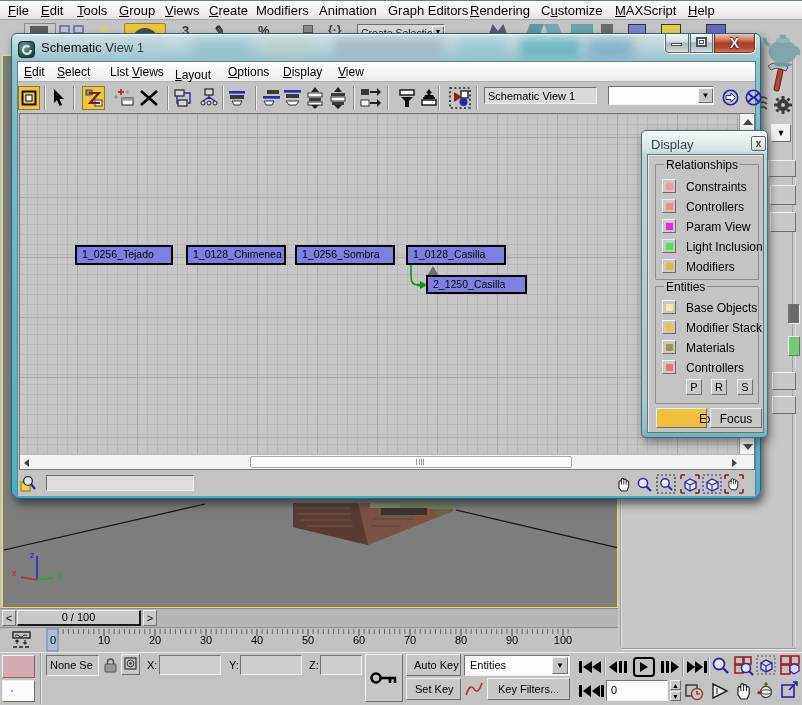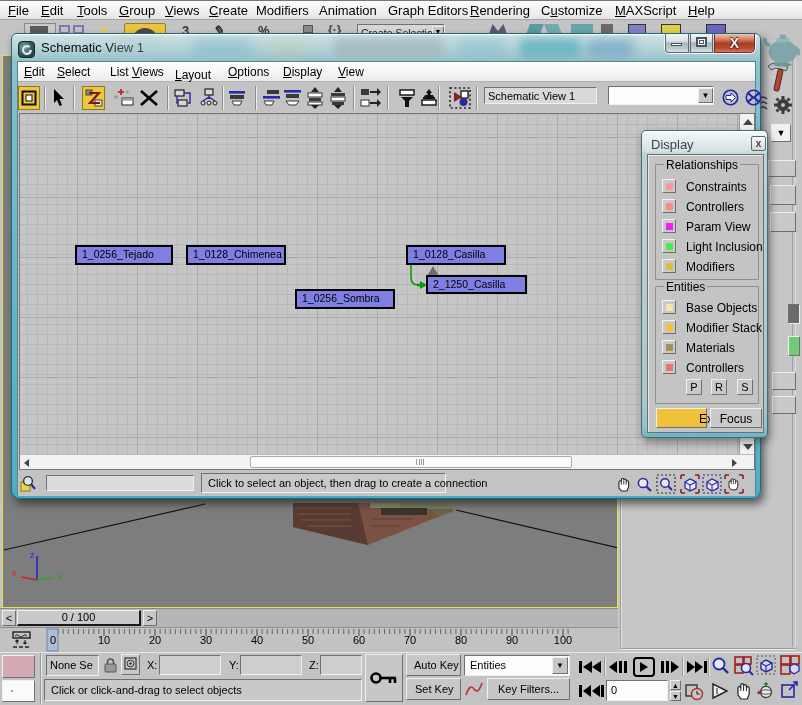--- a/index.html
+++ b/index.html
@@ -193,21 +193,20 @@
 <div class="a s" style="left:320px;top:3px;width:42px;height:20px;background:#cecece;"></div>
 
 <div class="a r" style="left:365px;top:2px;width:38px;height:48px;background:#c7c7c7;"></div>
 <svg class="a" style="left:370px;top:16px;" width="28" height="20" viewBox="0 0 28 20">
 <circle cx="6" cy="10" r="4.5" fill="none" stroke="#000" stroke-width="2.6"></circle>
 <line x1="10" y1="10" x2="26" y2="10" stroke="#000" stroke-width="2.6"></line>
 <line x1="20" y1="10" x2="20" y2="15" stroke="#000" stroke-width="2.6"></line>
 <line x1="25" y1="10" x2="25" y2="15" stroke="#000" stroke-width="2.6"></line>
 </svg>
 <div class="a r" style="left:406px;top:2px;width:55px;height:22px;background:#c7c7c7;padding:4px 0 0 7px;">Auto Key</div>
-<div class="a s" style="left:44px;top:27px;width:318px;height:22px;background:#c9c9c9;padding:4px 0 0 6px;white-space:nowrap;overflow:hidden;">Click or click-and-drag to select objects</div>
 <div class="a r" style="left:406px;top:26px;width:55px;height:22px;background:#c7c7c7;padding:4px 0 0 8px;">Set Key</div>
 <div class="a s" style="left:464px;top:3px;width:106px;height:21px;background:#fdfdfd;padding:3px 0 0 5px;">Entities</div>
 <div class="a r" style="left:552px;top:5px;width:16px;height:17px;background:#c7c7c7;text-align:center;font-size:8px;line-height:16px;">▼</div>
 
 <svg class="a" style="left:464px;top:28px;" width="20" height="20" viewBox="0 0 20 20">
 <path d="M2 15 q4 -12 8 -6 t8 -6" fill="none" stroke="#c03030" stroke-width="1.6"></path>
 </svg>
 <div class="a r" style="left:487px;top:26px;width:83px;height:22px;background:#c7c7c7;text-align:center;padding-top:4px;">Key Filters...</div>
 <div class="a" style="left:604px;top:5px;width:2px;height:19px;border-left:1px solid #9a9a9a;border-right:1px solid #e8e8e8;"></div>
 <div class="a" style="left:682px;top:5px;width:2px;height:19px;border-left:1px solid #9a9a9a;border-right:1px solid #e8e8e8;"></div>
@@ -448,21 +447,21 @@
             <path d="M3 4 L8 8.5 L3 13 M14 4 L9 8.5 L14 13" fill="none" stroke="#2424a8" stroke-width="2"></path>
           </svg>
  </div>
 
  <div class="a" style="left:1px;top:51px;width:736px;height:357px;border:1px solid #777;background:#fde047;">
 
    <div id="canvas" class="a" style="left:0;top:0;width:719px;height:340px;background:#c6c6c6;background-image:linear-gradient(90deg,#a9a9a9 1px,transparent 1px),linear-gradient(#a9a9a9 1px,transparent 1px),linear-gradient(90deg,#b8b8b8 1px,transparent 1px),linear-gradient(#b8b8b8 1px,transparent 1px);background-size:60px 100%,100% 60px,10px 100%,100% 10px;background-position:57px 0,0 23px,7px 0,0 10px;overflow:hidden;">
 
      <div class="a node" style="left:55px;top:131px;width:98px;">1_0256_Tejado</div>
      <div class="a node" style="left:166px;top:131px;width:100px;">1_0128_Chimenea</div>
-     <div class="a node" style="left:275px;top:131px;width:100px;margin-top:44px;">1_0256_Sombra</div>
+     <div class="a node" style="left:275px;top:131px;width:100px;">1_0256_Sombra</div>
      <div class="a node" style="left:386px;top:131px;width:100px;">1_0128_Casilla</div>
      <svg class="a" style="left:384px;top:151px;" width="40" height="30" viewBox="0 0 40 30">
        <path d="M7 0 V12 Q7 20 14 20 L17 20" fill="none" stroke="#0a9a0a" stroke-width="1.6"></path>
        <polygon points="16,16 23,20 16,24" fill="#0a9a0a"></polygon>
        <rect x="13" y="18.7" width="8" height="2.6" fill="#0a9a0a"></rect>
      </svg>
      <svg class="a" style="left:407px;top:152px;" width="12" height="10" viewBox="0 0 12 10">
               <polygon points="0,10 12,10 6,0" fill="#6e6e6e"></polygon>
             </svg>
      <div class="a node" style="left:406px;top:161px;width:101px;height:19px;">2_1250_Casilla</div>
@@ -483,21 +482,20 @@
    </div>
  </div>
 
  <div id="wstatus" class="a" style="left:0;top:408px;width:737px;height:26px;background:#c3c3c3;">
    <svg class="a" style="left:2px;top:5px;" width="17" height="17" viewBox="0 0 17 17">
      <rect x="1" y="7" width="9" height="9" fill="#e8d840" stroke="#8a7a10" stroke-width="1"></rect>
      <circle cx="8" cy="6" r="4.4" fill="#dfe4ea" stroke="#333" stroke-width="1.4"></circle>
      <line x1="11" y1="9" x2="15" y2="14" stroke="#2a2aa0" stroke-width="2.2"></line>
    </svg>
    <div class="a s" style="left:28px;top:5px;width:148px;height:16px;background:#dcdcdc;"></div>
-   <div class="a s" style="left:183px;top:3px;width:245px;height:20px;background:#c9c9c9;font-size:11px;padding:3px 0 0 6px;white-space:nowrap;">Click to select an object, then drag to create a connection</div>
    <div id="wsicons">
     <svg class="a" style="left:597px;top:5px;" width="17" height="18" viewBox="0 0 17 18">
               <path d="M4 10 V7 a1.2 1.2 0 0 1 2.4 0 V4.5 a1.2 1.2 0 0 1 2.4 0 v0.8 a1.2 1.2 0 0 1 2.4 0 v1.6 a1.2 1.2 0 0 1 2.4 0 v5.1 l-1.7 4 H6.5 L4 13 z" fill="#fff" stroke="#222" stroke-width="1.1"></path>
               <path d="M6.4 7 v2.6 M8.8 5.4 v4.2 M11.2 7 v2.6" stroke="#222" stroke-width="0.9" fill="none"></path>
             </svg>
     <svg class="a" style="left:618px;top:6px;" width="17" height="17" viewBox="0 0 17 17">
               <circle cx="7" cy="7" r="4.6" fill="#e8e8f8" stroke="#2828a0" stroke-width="1.5"></circle>
               <line x1="10.5" y1="10.5" x2="15" y2="15" stroke="#2828a0" stroke-width="2.2"></line>
             </svg>
     <svg class="a" style="left:638px;top:4px;" width="20" height="20" viewBox="0 0 20 20">

